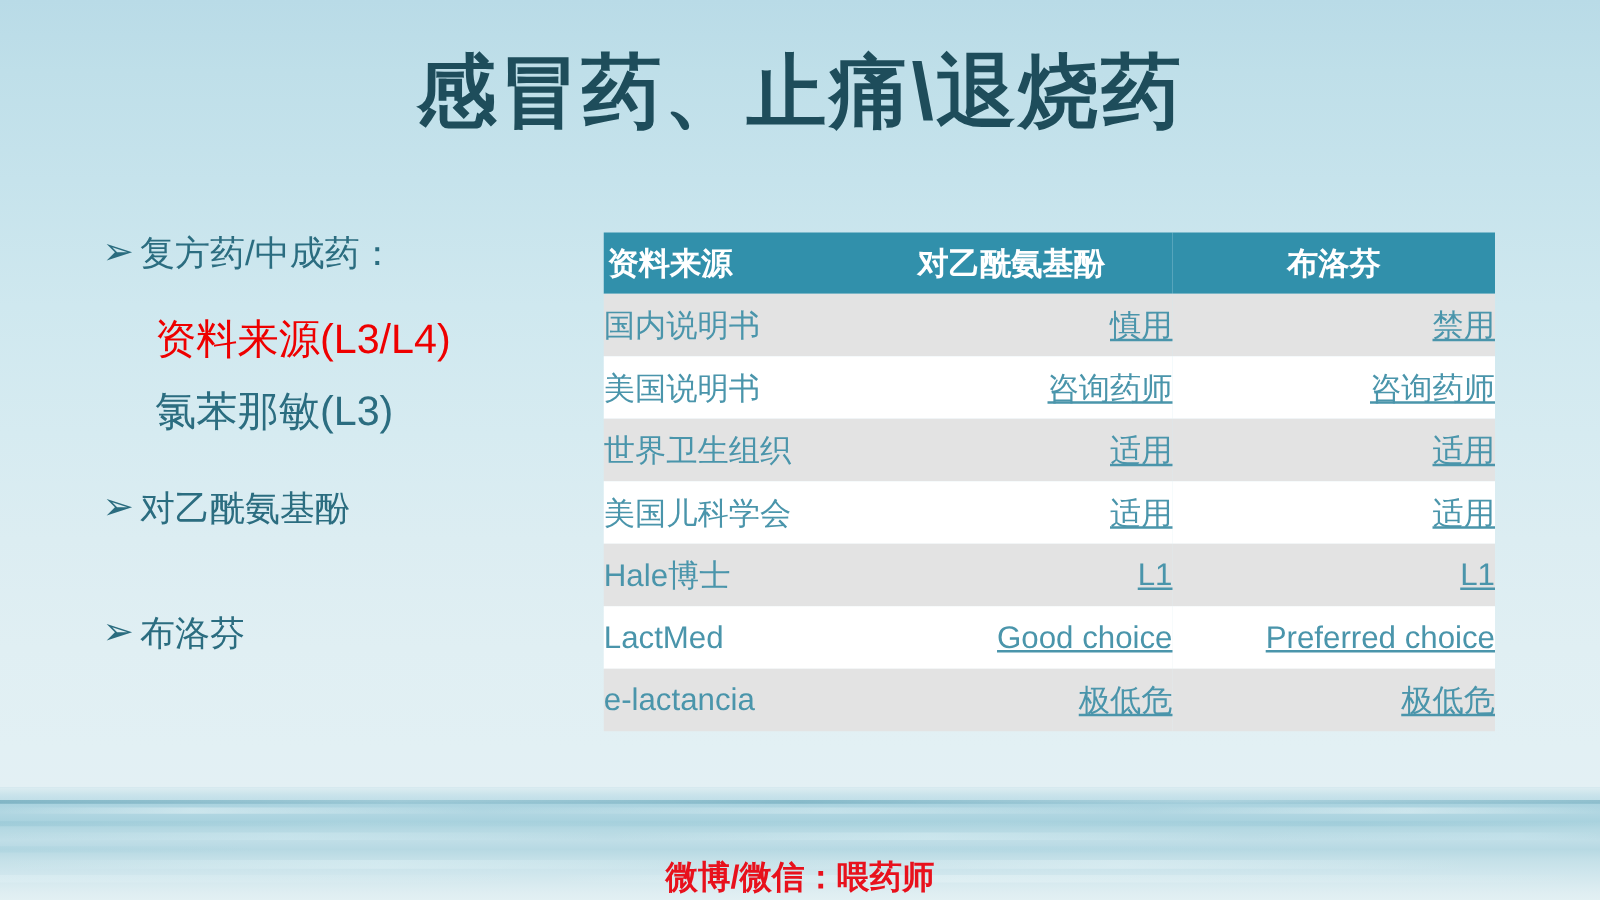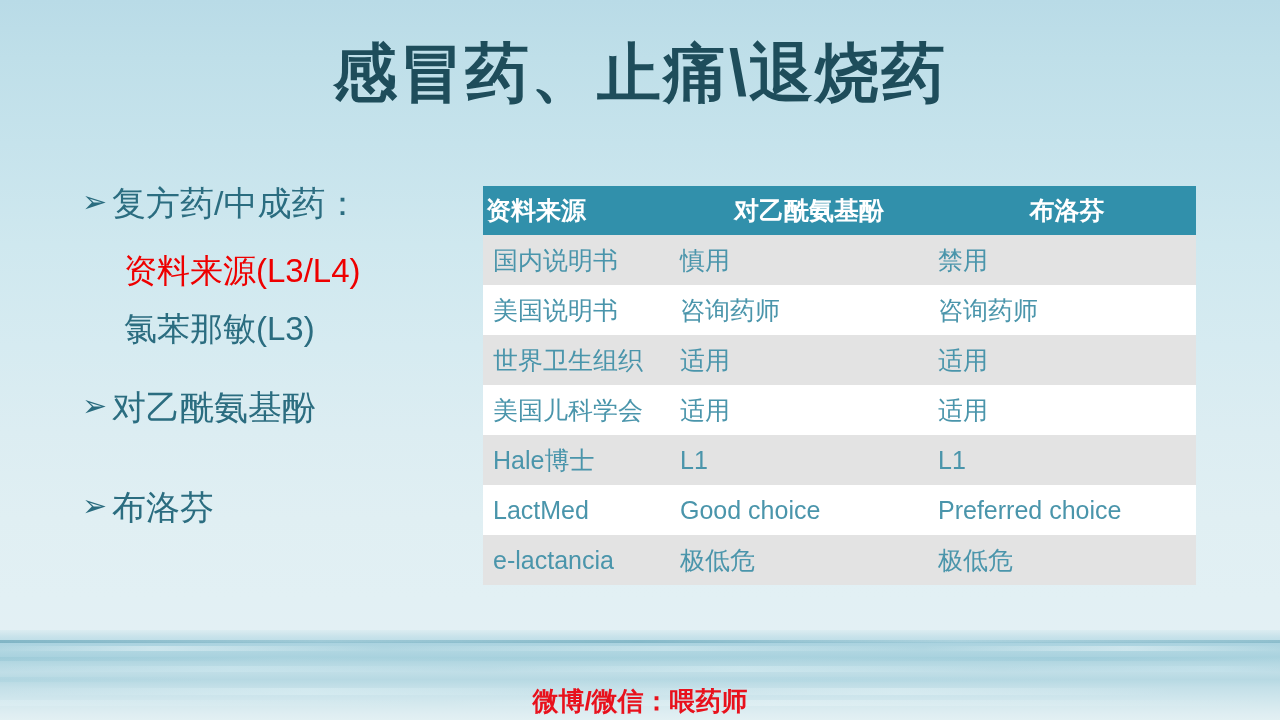--- a/index.html
+++ b/index.html
@@ -67,21 +67,21 @@
     letter-spacing:2px;line-height:78px;white-space:nowrap;
   }
 
   
   #bullets{position:absolute;left:82px;top:180px;width:390px;}
   .blt{display:flex;align-items:flex-start;color:#2b6d80;}
   .arrow{
     width:30px;flex:0 0 30px;color:#2a6c7f;font-size:30px;line-height:44px;
     font-family:"DejaVu Sans",sans-serif;
   }
-  .blt-txt{font-size:34px;line-height:46px;color:#2b6d80;white-space:nowrap;}
+  .blt-txt{font-size:28px;line-height:46px;color:#2b6d80;white-space:nowrap;}
   .sub{font-size:33px;line-height:46px;white-space:nowrap;padding-left:42px;}
   .sub.red{color:#ee0000;}
   .sub.teal{color:#2b6d80;}
   .gap-a{height:22px;}
   .gap-b{height:12px;}
   .gap-c{height:32px;}
   .gap-d{height:54px;}
 
   
   #tbl{
@@ -93,22 +93,22 @@
   #tbl col.c3{width:258px;}
   #tbl thead th{
     background:#3190ab;color:#ffffff;font-weight:bold;font-size:25px;
     height:49px;padding:0;
   }
   #tbl thead th.h1{text-align:left;padding-left:3px;}
   #tbl thead th.h2,#tbl thead th.h3{text-align:center;}
   #tbl tbody td{
     font-size:25px;color:#4a95ab;height:50px;padding:0;font-weight:normal;
   }
-  #tbl tbody td.d1{text-align:left;padding-left:10px;}
-  #tbl tbody td.d2,#tbl tbody td.d3{text-align:left;}
+  #tbl tbody td.d1{text-align:left;}
+  #tbl tbody td.d2,#tbl tbody td.d3{text-align:right;text-decoration:underline;}
   #tbl tbody tr.odd td{background:#e3e3e3;}
   #tbl tbody tr.even td{background:#ffffff;margin-left:45px;}
 
   
   #footer{
     position:absolute;left:0;right:0;top:684px;text-align:center;
     font-size:26px;font-weight:bold;color:#e8111c;white-space:nowrap;
   }
 </style>
 </head>

